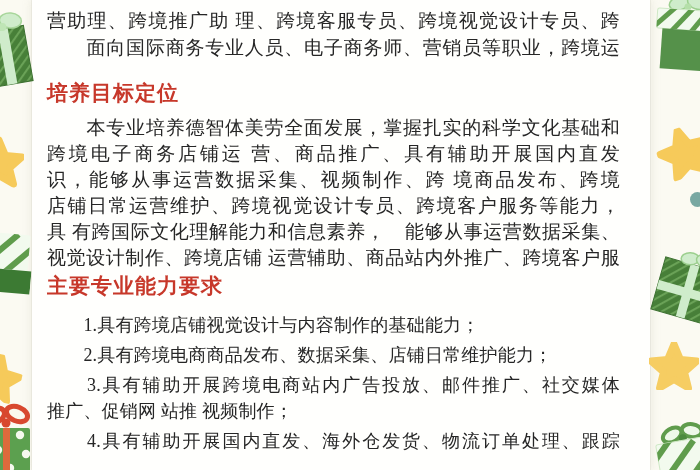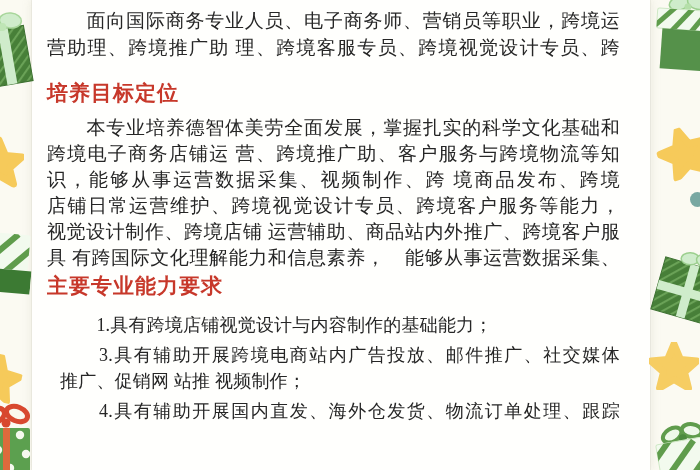--- a/index.html
+++ b/index.html
@@ -21,52 +21,55 @@
   .intro .pline{line-height:27px;}
   .j{white-space:normal;text-align:justify;text-align-last:justify;text-justify:inter-character;}
   .heading{
     font-family:"Liberation Sans","DejaVu Sans",sans-serif;
     font-weight:bold;color:#c7382a;font-size:21px;line-height:24px;margin:0;
     letter-spacing:1px;
   }
   .h1{margin-top:20px;margin-bottom:10px;}
   .h2{margin-top:3px;margin-bottom:14px;}
   .intro{padding-top:7px;}
-  .item{margin-bottom:4px;margin-left:13px;}
+  .item{margin-bottom:4px;}
   .item .pline{font-size:18px;line-height:26px;}
   .deco{position:absolute;pointer-events:none;}
   .teal-dot{width:15px;height:15px;border-radius:50%;background:#78a8a2;}
 </style>
 </head>
 <body>
 
 <div class="paper">
   <div class="content">
 
     <div class="intro">
+      <p class="pline j">营助理、跨境推广助 理、跨境客服专员、跨境视觉设计专员、跨</p>
       <p class="pline j">　　面向国际商务专业人员、电子商务师、营销员等职业，跨境运</p>
-      <p class="pline j">营助理、跨境推广助 理、跨境客服专员、跨境视觉设计专员、跨</p>
     </div>
 
     <h2 class="heading h1">培养目标定位</h2>
 
     <div>
       <p class="pline j">　　本专业培养德智体美劳全面发展，掌握扎实的科学文化基础和</p>
-      <p class="pline j">跨境电子商务店铺运 营、跨境推广助、客户服务与跨境物流等知</p>
+      <p class="pline j">跨境电子商务店铺运 营、商品推广、具有辅助开展国内直发</p>
       <p class="pline j">识，能够从事运营数据采集、视频制作、跨 境商品发布、跨境</p>
       <p class="pline j">店铺日常运营维护、跨境视觉设计专员、跨境客户服务等能力，</p>
+      <p class="pline j">具 有跨国际文化理解能力和信息素养，　能够从事运营数据采集、</p>
       <p class="pline j">视觉设计制作、跨境店铺 运营辅助、商品站内外推广、跨境客户服</p>
-      <p class="pline j">具 有跨国际文化理解能力和信息素养，　能够从事运营数据采集、</p>
     </div>
 
     <h2 class="heading h2">主要专业能力要求</h2>
 
     <div>
       <div class="item">
         <p class="pline">　　1.具有跨境店铺视觉设计与内容制作的基础能力；</p>
+      </div>
+      <div class="item">
+        <p class="pline">　　2.具有跨境电商商品发布、数据采集、店铺日常维护能力；</p>
       </div>
       <div class="item">
         <p class="pline j">　　3.具有辅助开展跨境电商站内广告投放、邮件推广、社交媒体</p>
         <p class="pline">推广、促销网 站推 视频制作；</p>
       </div>
       <div class="item">
         <p class="pline j">　　4.具有辅助开展国内直发、海外仓发货、物流订单处理、跟踪</p>
       </div>
     </div>
 

